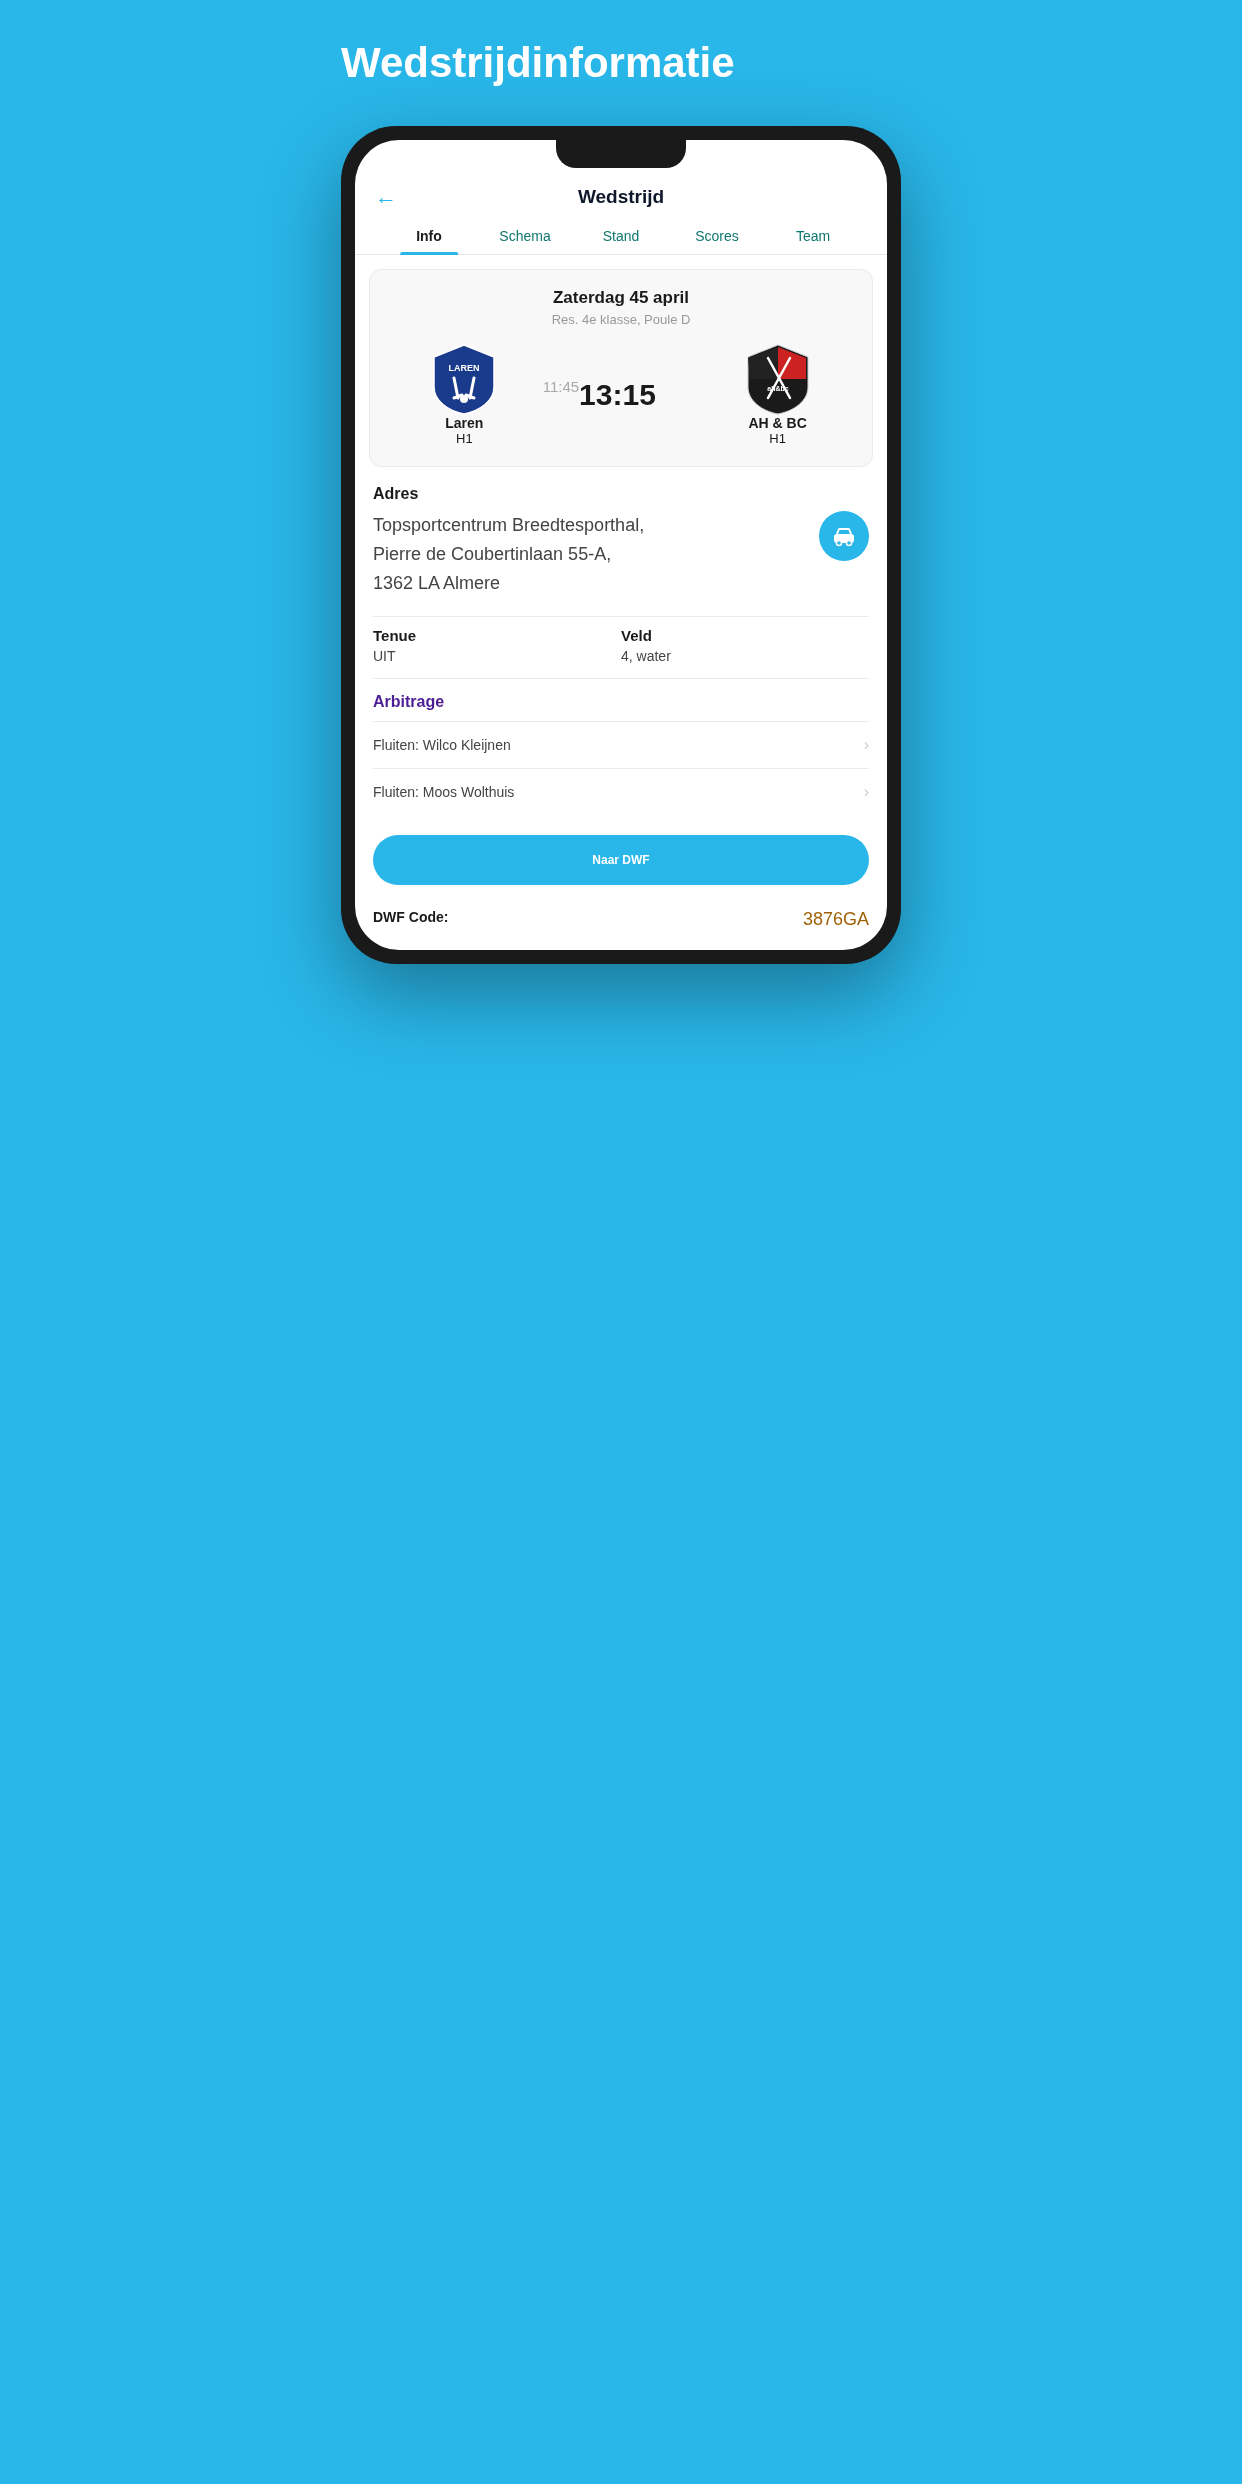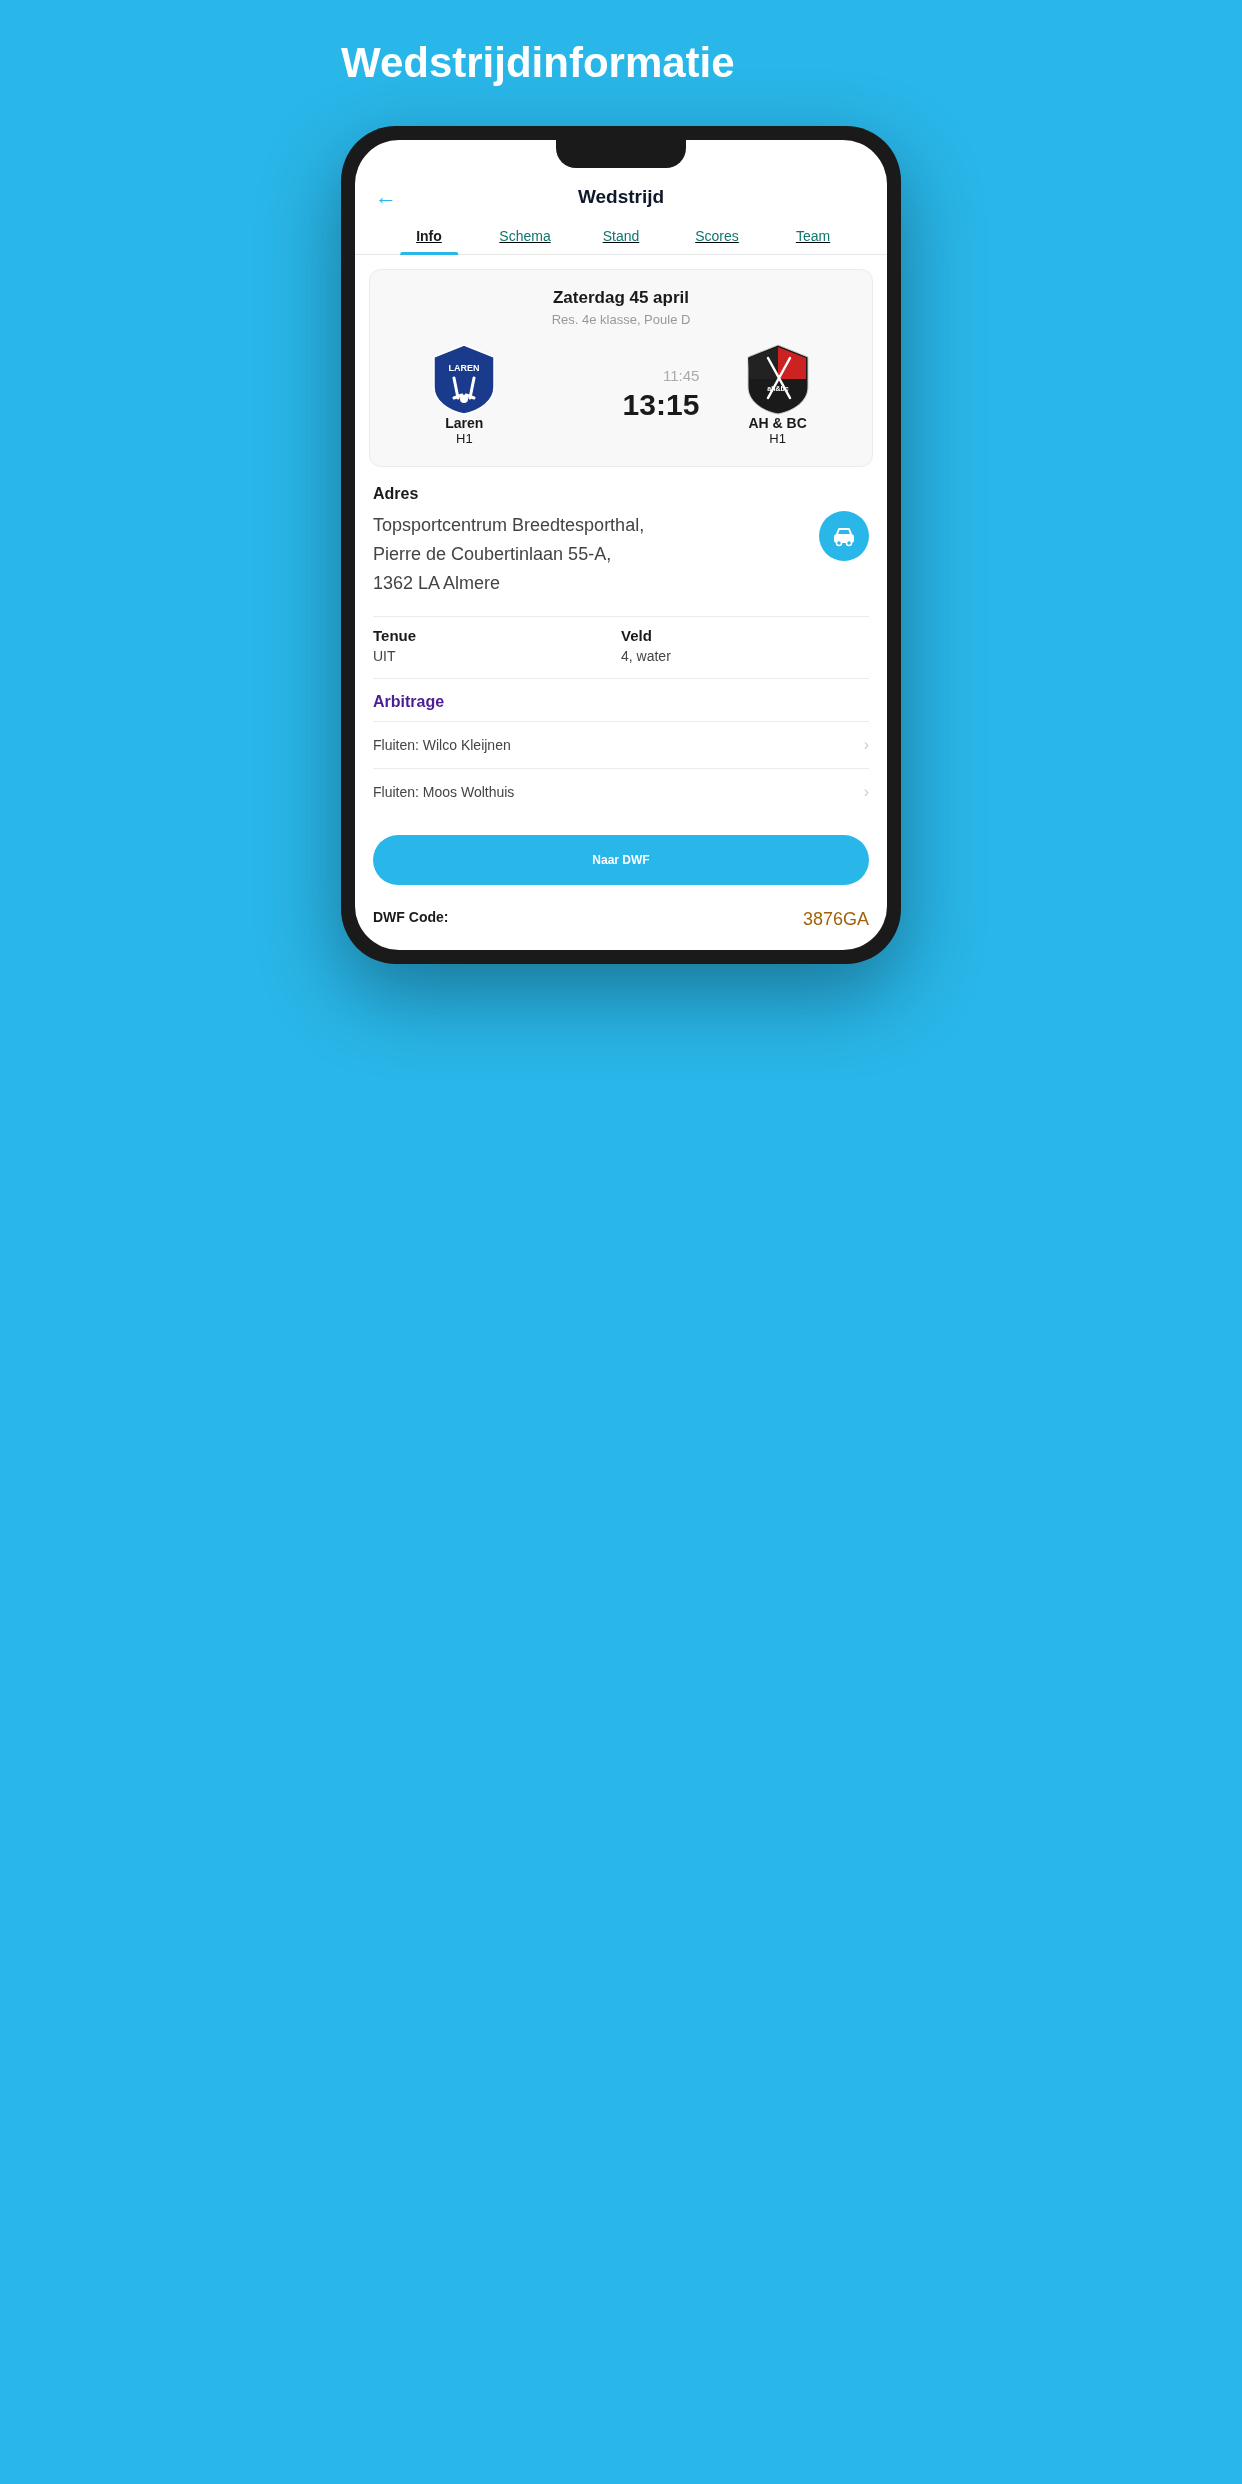--- a/index.html
+++ b/index.html
@@ -76,21 +76,20 @@
       font-size: 19px;
       font-weight: 700;
       color: #0f172a;
     }
 
     
     .tabs-bar {
       display: flex;
       border-bottom: 1px solid #e8e8e8;
       padding: 0 26px;
-      text-decoration: underline;
     }
 
     .tab-item {
       flex: 1;
       text-align: center;
       padding: 10px 4px 10px;
       font-size: 14px;
       font-weight: 500;
       color: #0f766e;
       cursor: pointer;
@@ -158,22 +157,22 @@
     }
 
     .team-sub {
       font-size: 13px;
       color: #1a1a1a;
       text-align: center;
     }
 
     .score-block {
       display: flex;
-      flex-direction: column;
-      align-items: flex-end;
+      flex-direction: row;
+      align-items: flex-start;
       flex: 1;
     }
 
     .score-time {
       font-size: 15px;
       color: #aaa;
       margin-bottom: 4px;
     }
 
     .score-main {

